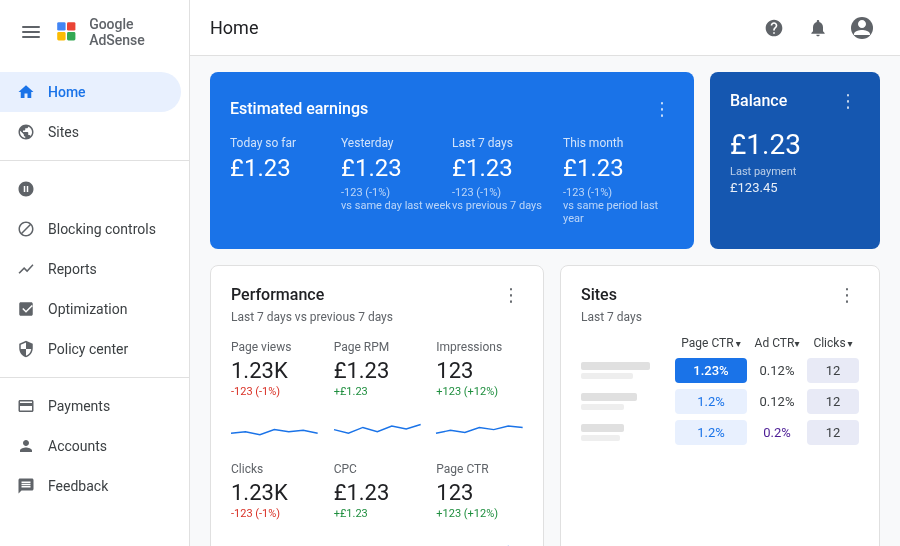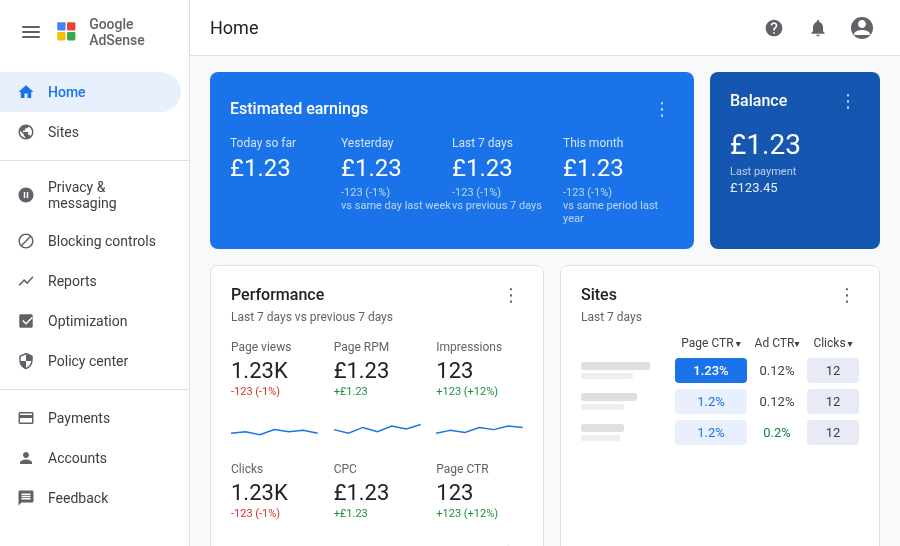--- a/index.html
+++ b/index.html
@@ -121,21 +121,20 @@
     </div>
 
     <div class="nav-divider"></div>
 
     <div class="nav-item">
       <span class="nav-icon">
         <svg width="18" height="18" viewBox="0 0 24 24">
             <path fill="#5f6368" d="M12 2C6.48 2 2 6.48 2 12s4.48 10 10 10 10-4.48 10-10S17.52 2 12 2zm-1 14H9V8h2v8zm4 0h-2V8h2v8z"></path>
           </svg>
       </span>
-      <span>Privacy &amp; messaging</span>
     </div>
     <div class="nav-item">
       <span class="nav-icon">
         <svg width="18" height="18" viewBox="0 0 24 24">
             <path fill="#5f6368" d="M12 2C6.48 2 2 6.48 2 12s4.48 10 10 10 10-4.48 10-10S17.52 2 12 2zM4 12c0-4.42 3.58-8 8-8 1.85 0 3.55.63 4.9 1.68L5.68 16.9C4.63 15.55 4 13.85 4 12zm8 8c-1.85 0-3.55-.63-4.9-1.68L18.32 7.1C19.37 8.45 20 10.15 20 12c0 4.42-3.58 8-8 8z"></path>
           </svg>
       </span>
       <span>Blocking controls</span>
     </div>
     <div class="nav-item">
@@ -381,21 +380,21 @@
             <div style="width:60px;text-align:center;font-size:13px;padding:5px 4px;color:#3c4043;">0.12%</div>
             <div style="width:52px;text-align:center;font-size:13px;padding:5px 4px;background:#e8eaf6;color:#3c4043;border-radius:4px;">12</div>
           </div>
 
           <div style="display:flex;align-items:center;margin-bottom:6px;">
             <div style="flex:1;padding-right:8px;">
               <div style="height:8px;background:#e0e0e0;border-radius:2px;width:50%;margin-bottom:3px;"></div>
               <div style="height:6px;background:#eeeeee;border-radius:2px;width:45%;"></div>
             </div>
             <div style="width:72px;text-align:center;font-size:13px;padding:5px 4px;border-radius:4px;background:#e8f0fe;color:#1a73e8;">1.2%</div>
-            <div style="width:60px;text-align:center;font-size:13px;padding:5px 4px;color:#15803d;">0.2%</div>
+            <div style="width:60px;text-align:center;font-size:13px;padding:5px 4px;color:#4c1d95;">0.2%</div>
             <div style="width:52px;text-align:center;font-size:13px;padding:5px 4px;background:#e8eaf6;color:#3c4043;border-radius:4px;">12</div>
           </div>
         </div>
 
       </div>
     </div>
   </div>
 </div>
 
 </body></html>

